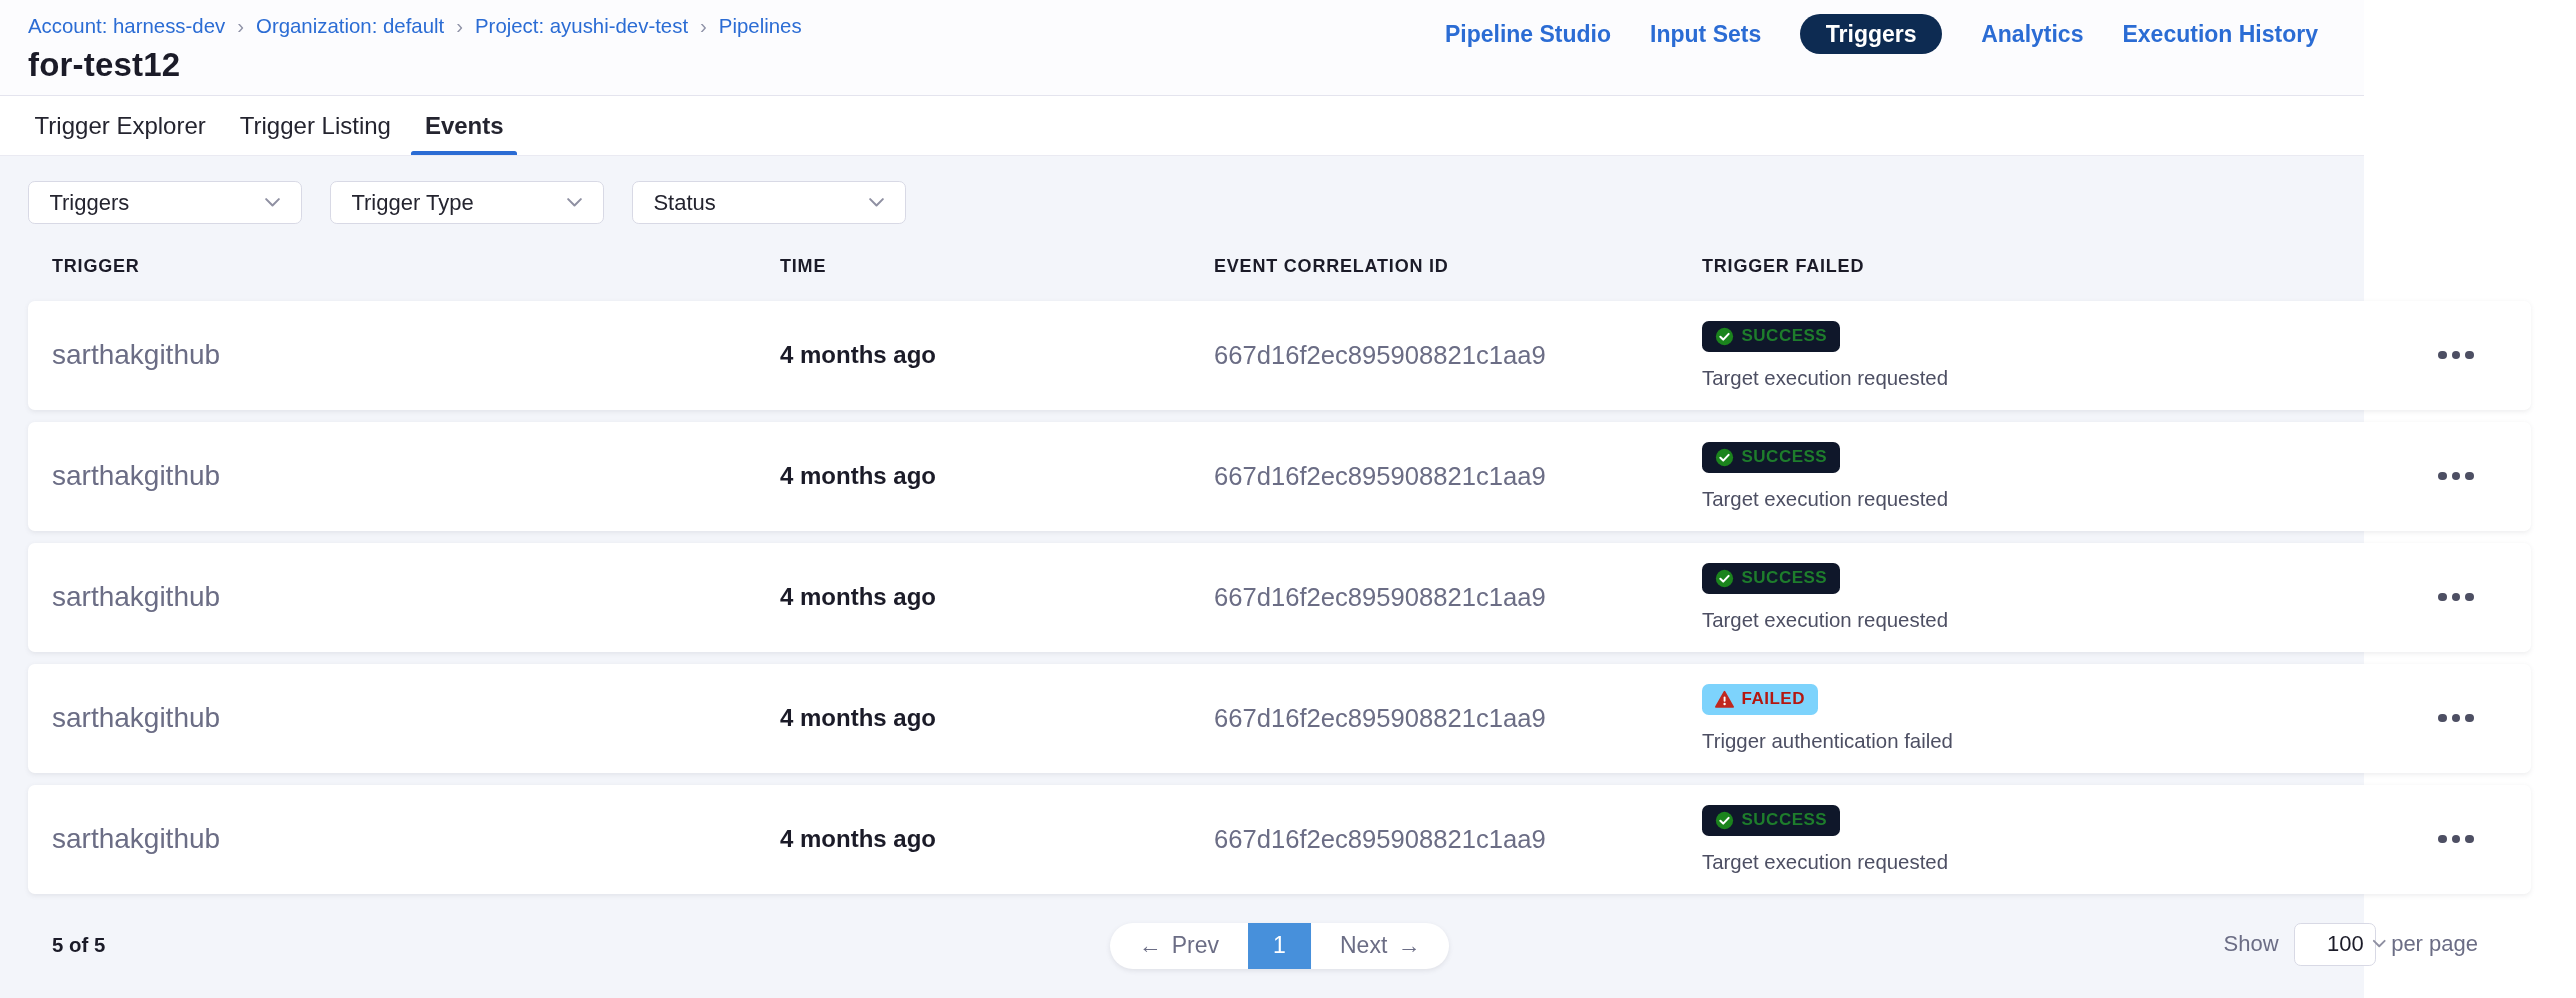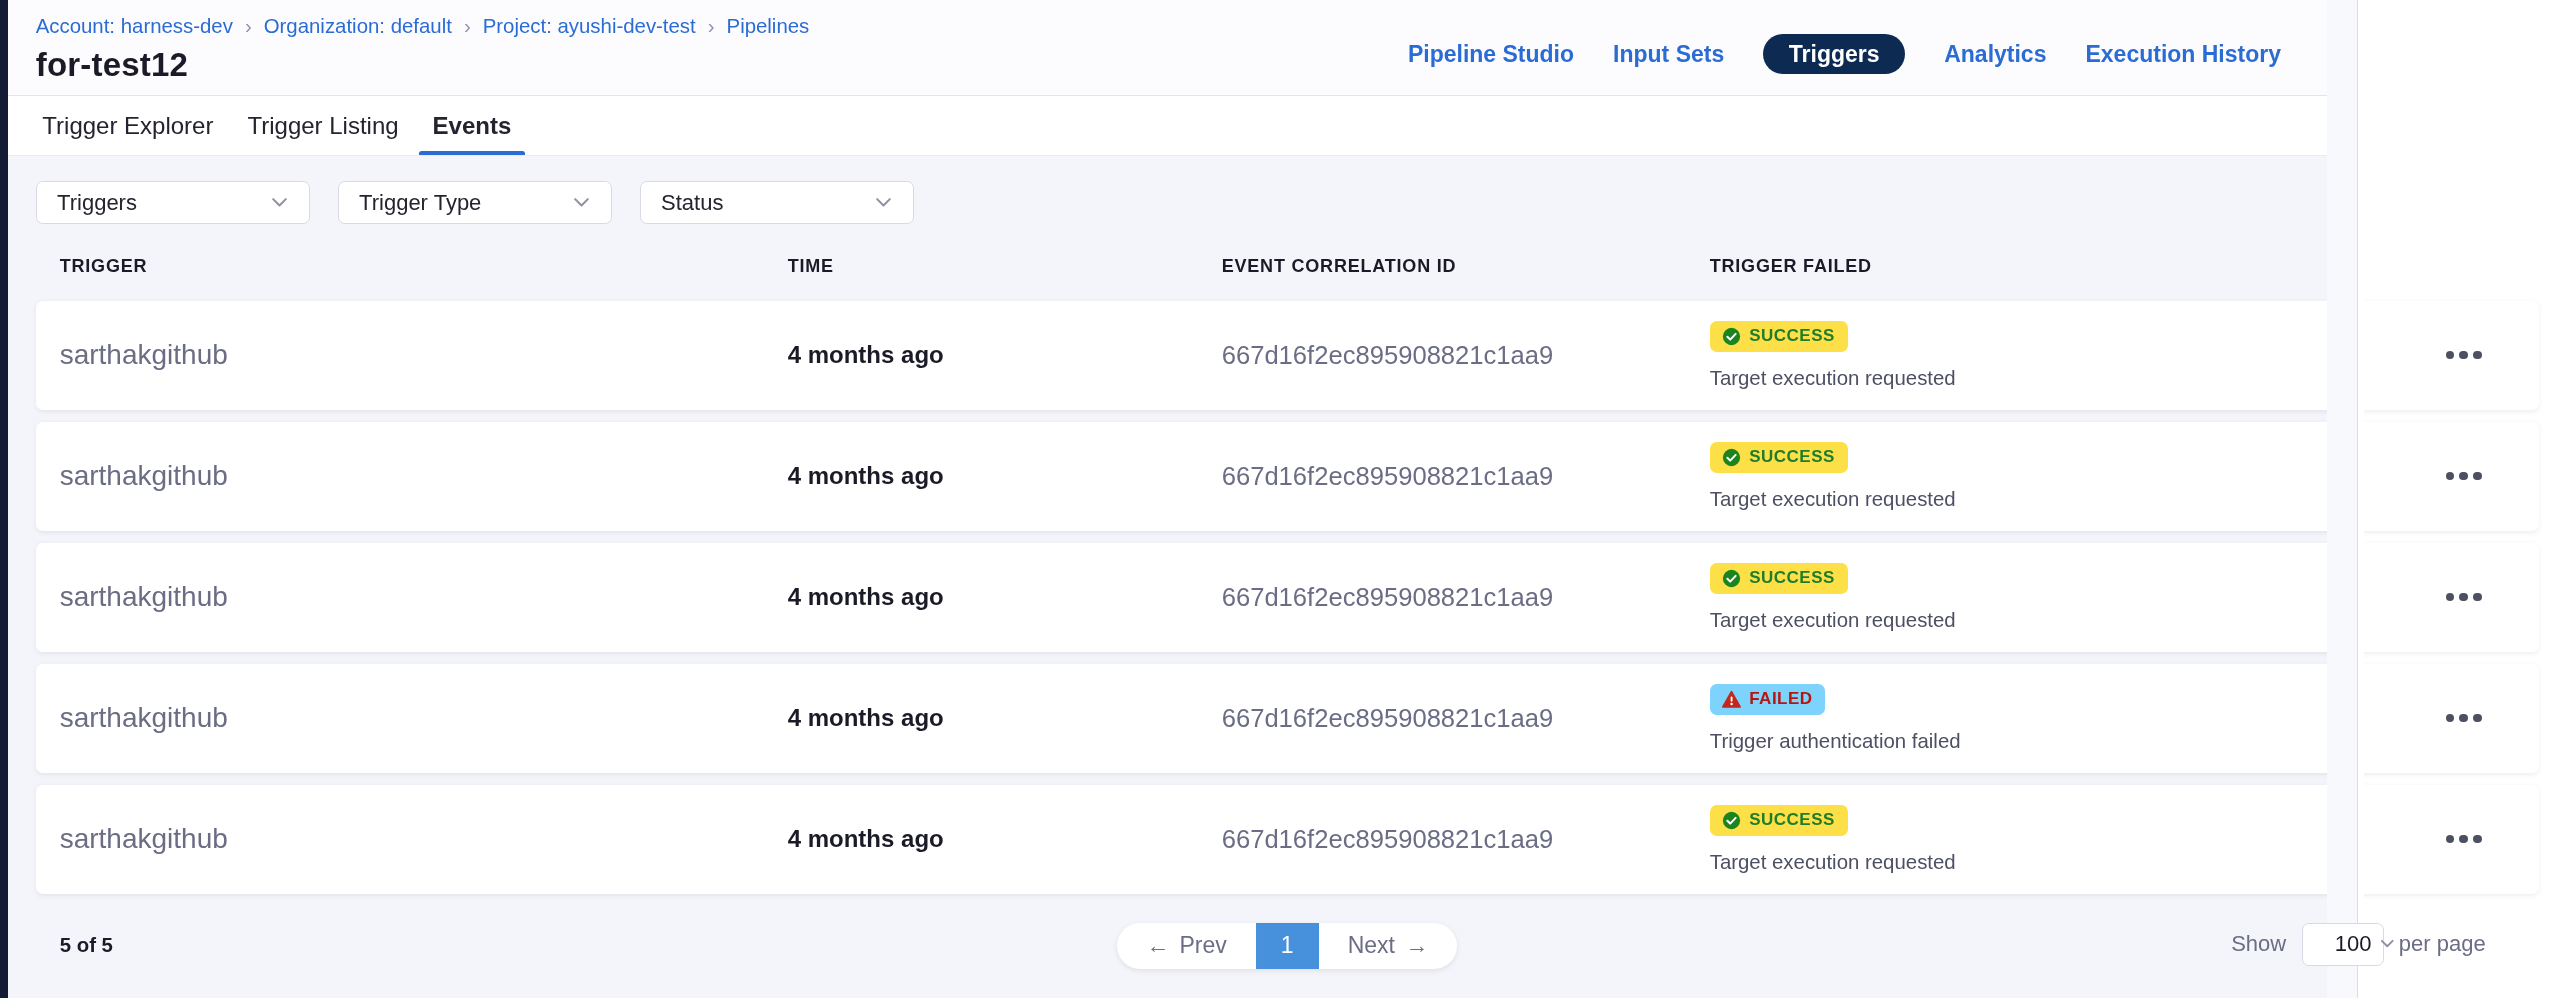--- a/index.html
+++ b/index.html
@@ -3,36 +3,36 @@
 <meta charset="utf-8">
 <style>
   * { box-sizing: border-box; }
   html,body { margin:0; padding:0; }
   body {
     width:2576px; height:998px; overflow:hidden;
     background:#ffffff;
     font-family:"Liberation Sans", sans-serif;
     color:#1b1b28;
   }
-  .app { display:flex; width:2364px; height:998px; }
+  .app { display:flex; width:2364px; height:998px;flex-direction:column; }
   .left-strip { width:7.7px; background:#141c35; flex:0 0 auto; }
   .right-gutter {
     width:37px; flex:0 0 auto; background:#f8f9fd;
     border-right:6.8px solid #ffffff;
     box-shadow: inset -0.9px 0 0 #d9d9e6;
   }
   .main { flex:1 1 auto; min-width:0; display:flex; flex-direction:column; background:#f3f5fa; }
 
   
   .page-header { height:95px; background:#fcfcfe; position:relative; padding-left:28px; flex:0 0 auto; }
   .breadcrumb { padding-top:15.3px; display:flex; align-items:center; gap:12px; font-size:20.4px; }
   .breadcrumb a { color:#2b6cd4; text-decoration:none; cursor:pointer; }
   .crumb-sep { color:#9093a8; font-size:20.4px; }
   .page-title { margin:7.7px 0 0; font-size:33px; font-weight:700; color:#1b1b28; letter-spacing:0.2px; }
-  .top-nav { position:absolute; top:34px; right:46px; display:flex; align-items:center; gap:39px; }
+  .top-nav { position:absolute; top:14px; right:46px; display:flex; align-items:center; gap:39px; }
   .nav-link { font-size:23px; font-weight:600; color:#2b6cd4; text-decoration:none; cursor:pointer; white-space:nowrap; }
   .nav-pill { background:#0d2b52; color:#ffffff; height:40px; padding:0 25.6px; border-radius:21px; display:inline-flex; align-items:center; }
 
   
   .tab-bar {
     height:60px; background:#ffffff; flex:0 0 auto;
     border-top:0.9px solid #e4e4ee;
     box-shadow:0 0.9px 0 #e9e9f1;
     display:flex; align-items:stretch; padding-left:21px; gap:6.8px;
   }
@@ -69,21 +69,21 @@
   .c-trigger { font-size:28px; color:#6b6d85; }
   .c-time { font-size:24px; font-weight:700; color:#1b1b28; }
   .c-id { font-size:25.6px; color:#6b6d85; }
   .c-status { display:flex; flex-direction:column; justify-content:center; gap:14.5px; height:100%; }
   .badge {
     display:inline-flex; align-items:center; gap:7.7px;
     height:31.5px; padding:0 12.8px; border-radius:6.8px;
     font-size:17px; font-weight:700; letter-spacing:0.5px;
     width:max-content;
   }
-  .badge.success { background:#fde047; color:#1e7d2c; }
+  .badge.success { background:#0f172a; color:#1e7d2c; }
   .badge.failed  { background:#7dd3fc; color:#b41710; }
   .badge svg { display:block; }
   .status-msg { font-size:20.4px; color:#4d4f63; }
   .c-menu { display:flex; justify-content:center; }
   .kebab { display:flex; gap:5.1px; align-items:center; background:none; border:none; padding:8.5px; cursor:pointer; }
   .kebab .dot { width:8.5px; height:8.5px; border-radius:50%; background:#4d4f63; }
 
   
   .pagination { position:relative; height:106px; width:2503px; }
   .summary { position:absolute; left:24px; top:40px; font-size:20.4px; font-weight:700; color:#1b1b28; }

